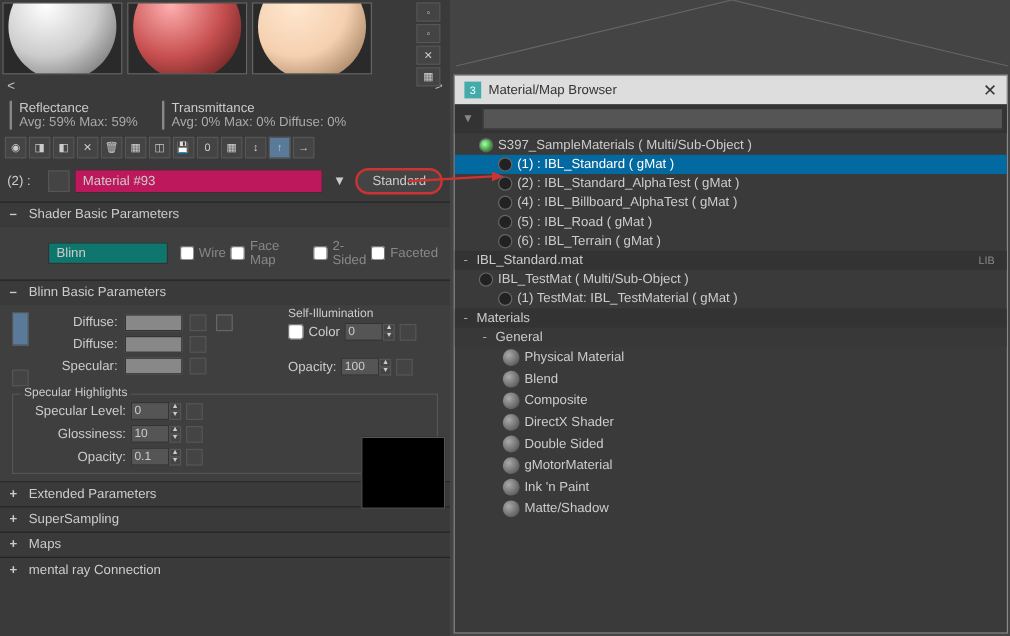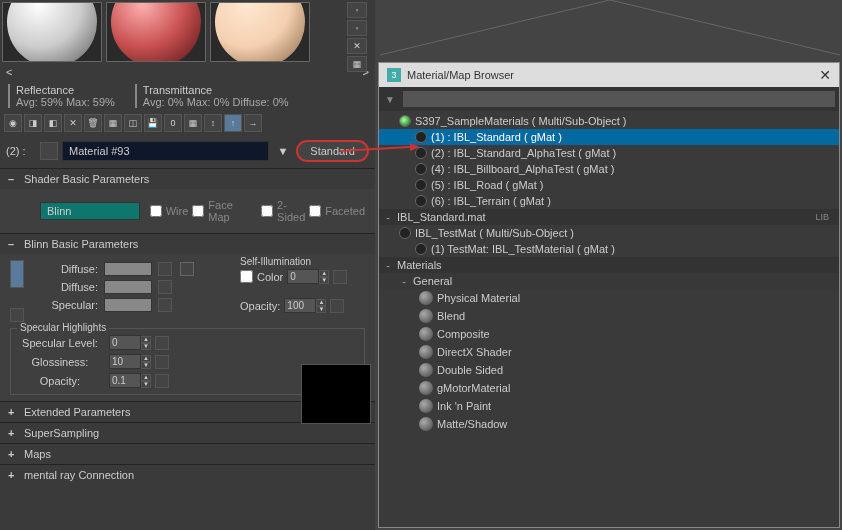--- a/index.html
+++ b/index.html
@@ -15,21 +15,21 @@
 .arrow { cursor: pointer; }
 .stats-row { display: flex; padding: 4px 8px; gap: 20px; font-size: 10px; }
 .stat-block { border-left: 2px solid #888; padding-left: 6px; }
 .stat-title { color: #ccc; }
 .stat-vals { color: #aaa; }
 .toolbar { display: flex; gap: 2px; padding: 2px 4px; flex-wrap: wrap; }
 .tbtn { width: 18px; height: 18px; background: #444; border: 1px solid #555; display: flex; align-items: center; justify-content: center; cursor: pointer; font-size: 9px; }
 .mat-row { display: flex; align-items: center; gap: 4px; padding: 6px; }
 .mat-label { width: 30px; }
 .dropper { width: 18px; height: 18px; background: #444; border: 1px solid #555; }
-.mat-name { flex: 1; background: #0f172a; border: 1px solid #333; padding: 3px 6px; color: #ccc; }
+.mat-name { flex: 1; background: #be185d; border: 1px solid #333; padding: 3px 6px; color: #ccc; }
 .mat-type-btn { padding: 3px 12px; background: #444; border: 2px solid #cc3333; border-radius: 14px; color: #ccc; cursor: pointer; }
 .red-arrow { position: absolute; left: 340px; top: 143px; z-index: 10; }
 .rollout { border-top: 1px solid #222; }
 .rollout-header { background: #3a3a3a; padding: 4px 8px; display: flex; align-items: center; gap: 6px; cursor: pointer; }
 .roll-sign { font-weight: bold; width: 10px; }
 .rollout-body { padding: 6px 10px; background: #3f3f3f; }
 .shader-row { display: flex; align-items: center; gap: 10px; padding: 4px 0; }
 .shader-select { width: 110px; background: #0f766e; border: 1px solid #333; padding: 2px 6px; color: #ccc; margin-left: 30px; }
 .check-grid { display: flex; gap: 20px; }
 .check-col { display: flex; flex-direction: row; gap: 4px; }
@@ -40,21 +40,21 @@
 .color-swatch { width: 48px; height: 14px; background: #888; border: 1px solid #333; cursor: pointer; }
 .small-btn { width: 14px; height: 14px; background: #444; border: 1px solid #555; cursor: pointer; }
 .self-illum { position: absolute; left: 245px; top: 254px; width: 120px; }
 .spinner { display: flex; align-items: center; }
 .spinner input { width: 32px; background: #555; border: 1px solid #333; color: #ccc; padding: 1px 2px; font-size: 10px; }
 .spin-btns { display: flex; flex-direction: column; }
 .spin-btns span { width: 10px; height: 7px; background: #444; border: 1px solid #555; font-size: 6px; line-height: 5px; text-align: center; cursor: pointer; }
 .spec-group { border: 1px solid #555; margin-top: 6px; padding: 4px; position: relative; }
 .spec-title { position: absolute; top: -7px; left: 6px; background: #3f3f3f; padding: 0 3px; font-size: 10px; }
 .spec-row { display: flex; align-items: center; gap: 4px; padding: 2px 0; }
-.spec-label { width: 90px; text-align: center; }
+.spec-label { width: 90px; text-align: right; }
 .spec-preview { position: absolute; right: 4px; top: 364px; width: 70px; height: 60px; background: #000; border: 1px solid #555; }
 .right-bg { position: absolute; left: 375px; top: 0; width: 467px; height: 530px; background: #444; }
 .viewport-lines { position: absolute; left: 380px; top: 0; width: 460px; height: 62px; }
 .browser-window { position: absolute; left: 378px; top: 62px; width: 462px; height: 466px; background: #3a3a3a; border: 1px solid #888; }
 .browser-title { display: flex; align-items: center; padding: 4px 8px; background: #ddd; color: #333; }
 .browser-title-icon { width: 14px; height: 14px; background: #4aa; margin-right: 6px; font-size: 9px; text-align: center; line-height: 14px; color: #fff; }
 .title-text { flex: 1; }
 .close-x { cursor: pointer; font-size: 14px; color: #333; }
 .search-row { display: flex; align-items: center; padding: 3px; background: #333; gap: 4px; }
 .search-arrow { width: 16px; color: #888; font-size: 10px; text-align: center; cursor: pointer; }

